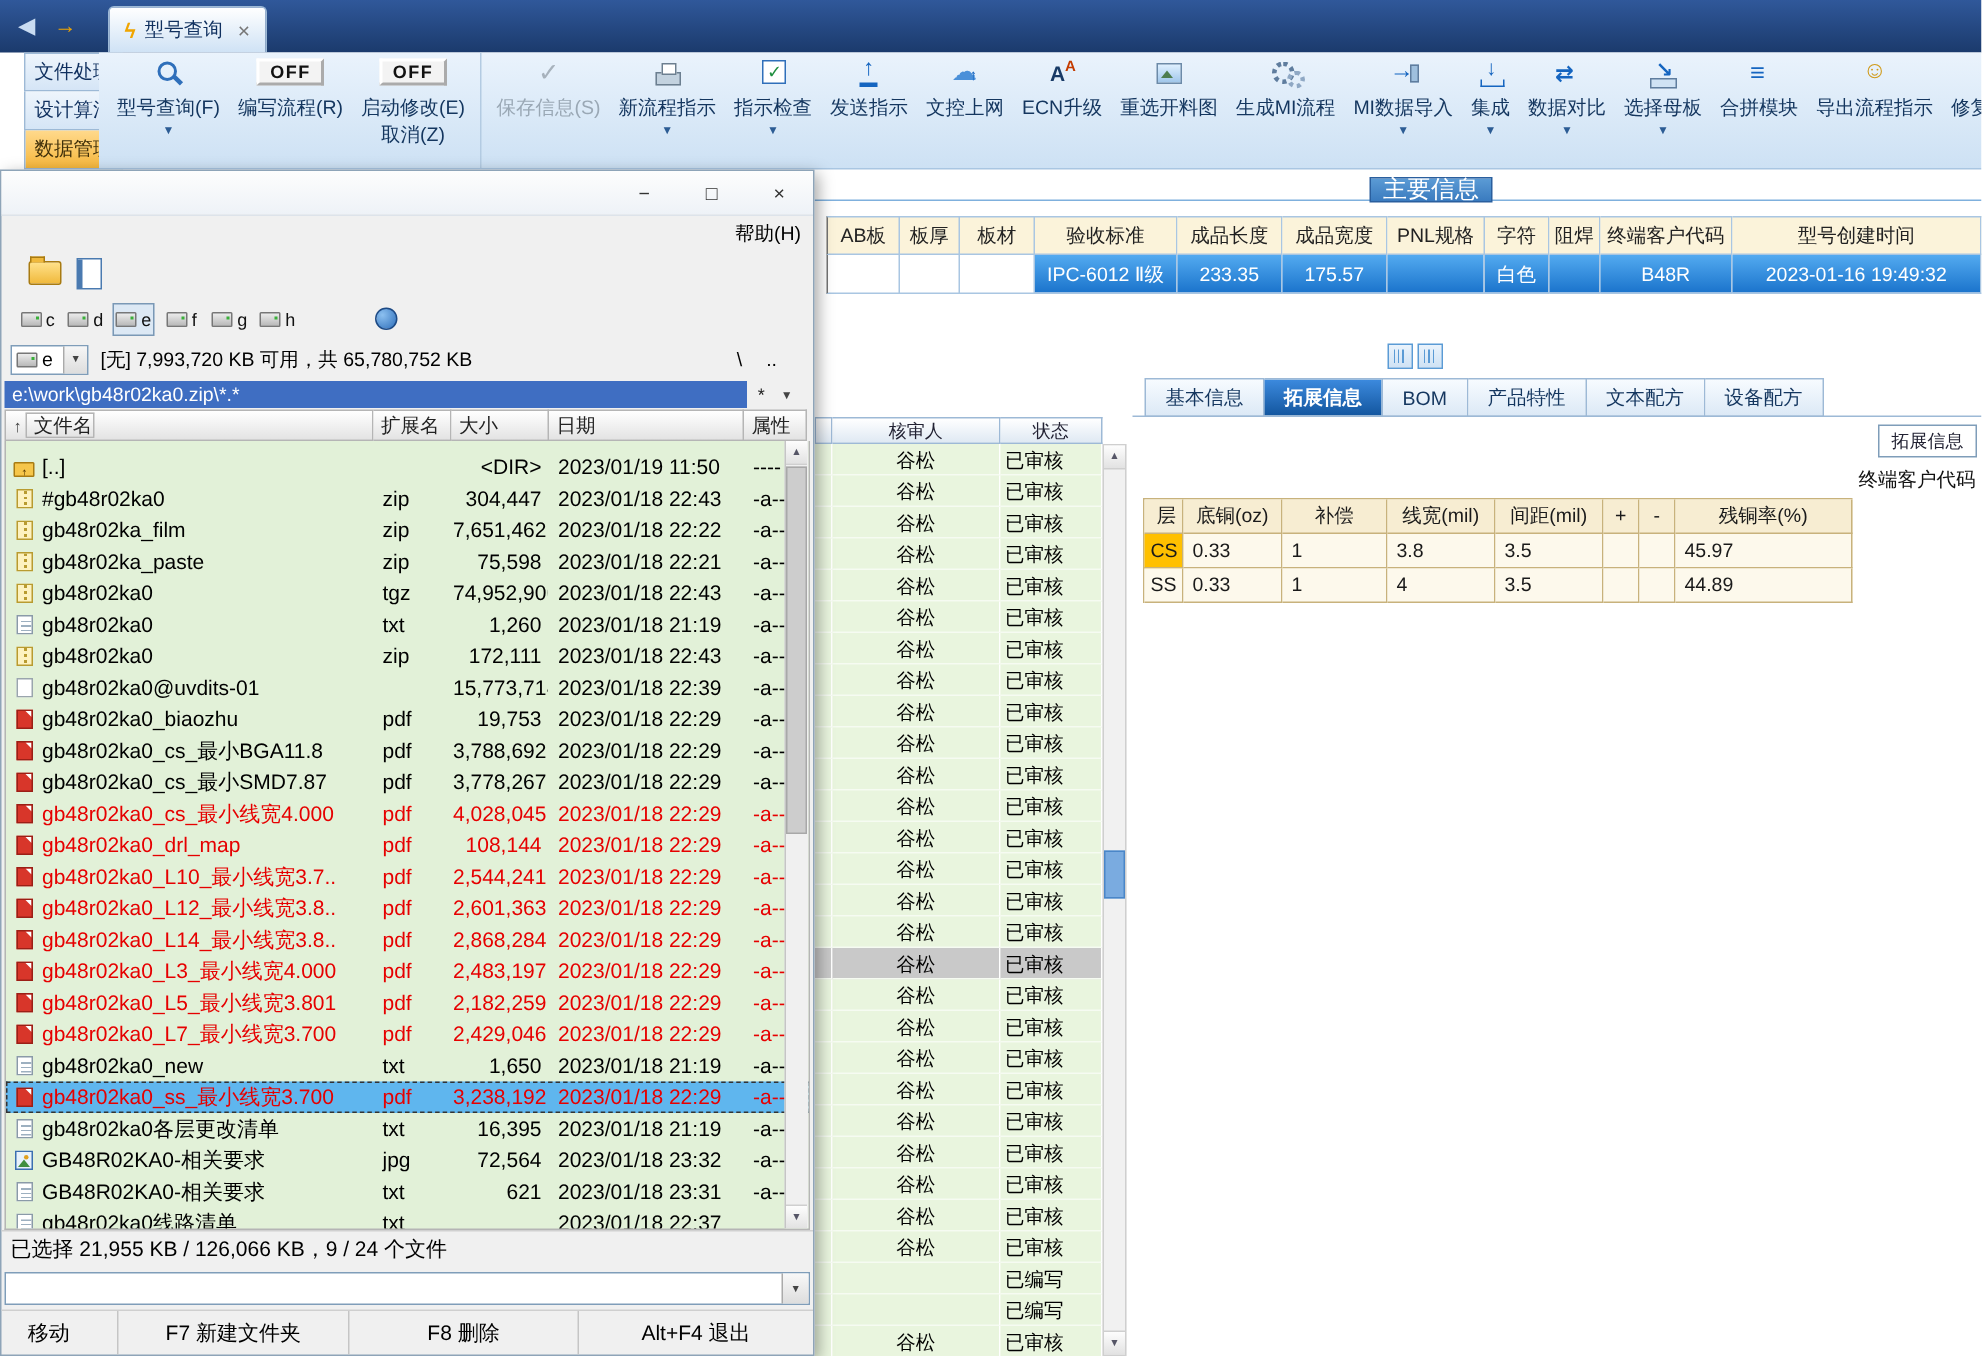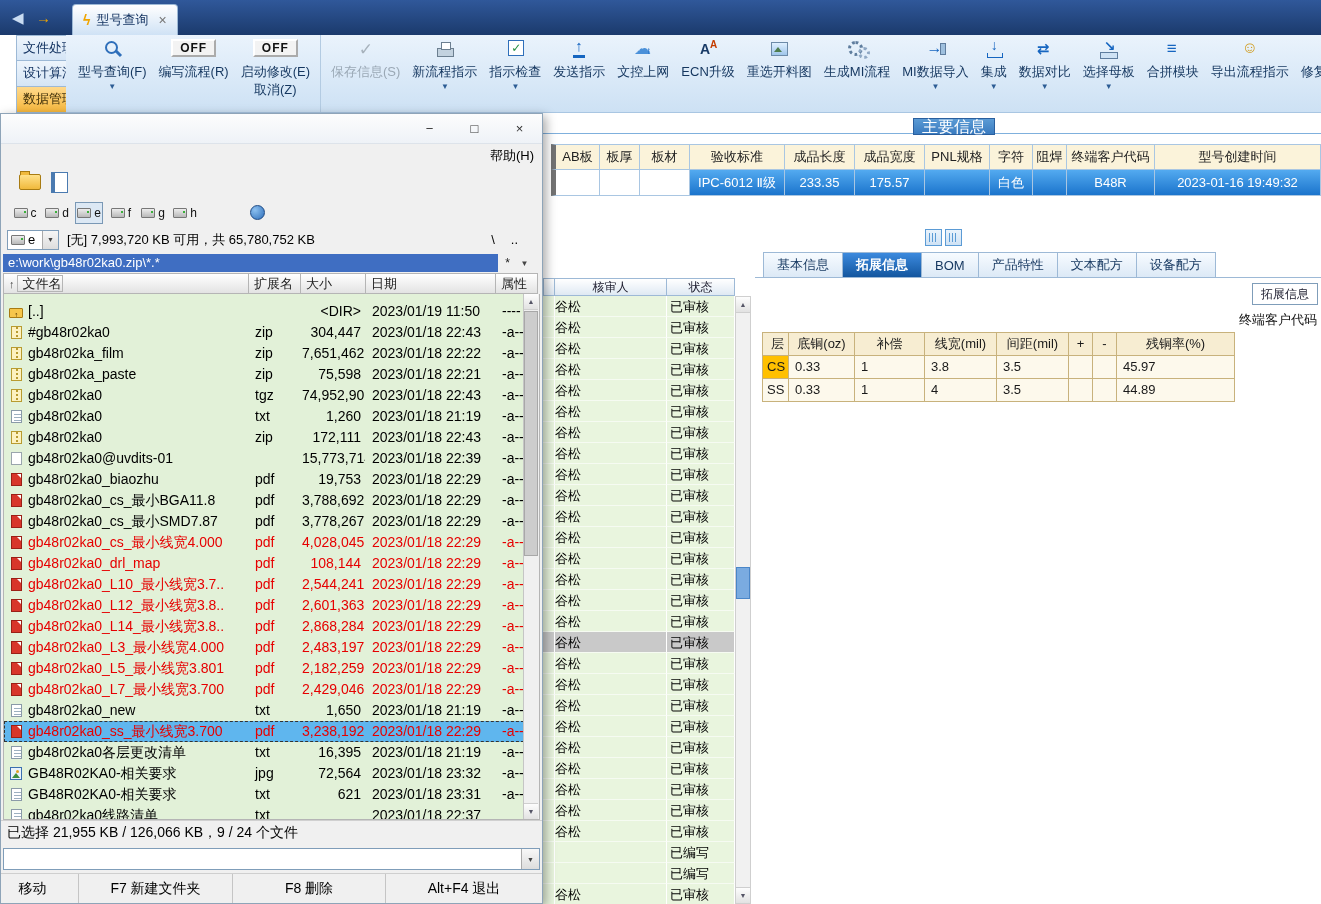--- a/index.html
+++ b/index.html
@@ -71,21 +71,21 @@
   .i-repair::before{content:"";position:absolute;left:9px;top:7px;width:4px;height:12px;background:#98a3ac;transform:rotate(40deg)}
   .i-repair::after{content:"";position:absolute;left:10px;top:0;width:7px;height:7px;border:3px solid #98a3ac;border-radius:50%;border-bottom-color:transparent;transform:rotate(40deg)}
   
   .mi-topline{position:absolute;left:543px;top:133px;width:778px;border-top:1px solid #7fb0dd}
   .mi-label{position:absolute;left:913px;top:118px;background:linear-gradient(#5b9bd5,#3a7bbf);color:#fff;
             font-size:16px;line-height:15px;padding:0 8px;border:1px solid #2a5f9e;z-index:3}
   .mi-table{position:absolute;left:551px;top:144px;width:770px}
   .mi-row{display:flex}
   .mi-row span{box-sizing:border-box;border-right:1px solid #a9c6e2;border-bottom:1px solid #a9c6e2;
                font-size:13px;display:flex;align-items:center;justify-content:center;text-align:center;height:26px;overflow:hidden;white-space:nowrap}
-  .mi-row span:nth-of-type(1){border-left:5px solid #737373}
+  .mi-row span:nth-of-type(1){border-left:1px solid #737373}
   .mi-head span{background:#fbf3da;color:#222;border-top:1px solid #a9c6e2}
   .mi-vals span{background:linear-gradient(#53aaf0,#1b74cc);color:#fff}
   .mi-vals span.empty{background:#fff}
   .mi-row span:nth-of-type(1){width:49px}.mi-row span:nth-of-type(2){width:40px}
   .mi-row span:nth-of-type(3){width:50px}.mi-row span:nth-of-type(4){width:95px}
   .mi-row span:nth-of-type(5){width:70px}.mi-row span:nth-of-type(6){width:70px}
   .mi-row span:nth-of-type(7){width:65px}.mi-row span:nth-of-type(8){width:43px}
   .mi-row span:nth-of-type(9){width:34px}.mi-row span:nth-of-type(10){width:88px}
   .mi-row span:nth-of-type(11){width:166px}
   
@@ -94,21 +94,21 @@
   .rv-head span{box-sizing:border-box;background:linear-gradient(#ffffff,#dfe9f3);border:1px solid #9db9d6;border-left:none;
                 font-size:12px;color:#223;display:flex;align-items:center;justify-content:center}
   .rv-head span:nth-of-type(1){width:12px;border-left:1px solid #9db9d6}
   .rv-head span:nth-of-type(2){width:112px}
   .rv-head span:nth-of-type(3){width:68px}
   .rv-rows{position:absolute;left:0;top:18px;width:192px}
   .rv-row{display:flex;height:21px}
   .rv-row span{box-sizing:border-box;height:21px;line-height:21px;font-size:13px;background:#e9f5de;
                border-right:1px solid #fff;border-bottom:1px solid #f6fbf2;overflow:hidden}
   .rv-row span:nth-of-type(1){width:12px}
-  .rv-row span:nth-of-type(2){width:112px;}
+  .rv-row span:nth-of-type(2){width:112px;text-align:center}
   .rv-row span:nth-of-type(3){width:68px;padding-left:3px}
   .rv-row.sel span{background:#c9c9c9}
   .rv-scroll{position:absolute;left:192px;top:18px;width:16px;height:608px;background:#f1f1f1;
              border:1px solid #cfcfcf;box-sizing:border-box}
   .sb-btn{width:14px;height:15px;display:flex;align-items:center;justify-content:center;font-size:7px;color:#556;
           background:linear-gradient(#fdfdfd,#e2e2e2);border-bottom:1px solid #cfcfcf}
   .rv-scroll .sb-down{position:absolute;bottom:0;left:0;border-top:1px solid #cfcfcf;border-bottom:none}
   .rv-thumb{position:absolute;left:0;top:270px;width:14px;height:32px;background:#7aabe0;border:1px solid #4a86c8;box-sizing:border-box}
   
   .mini-btns{position:absolute;left:925px;top:229px;display:flex;gap:3px}

